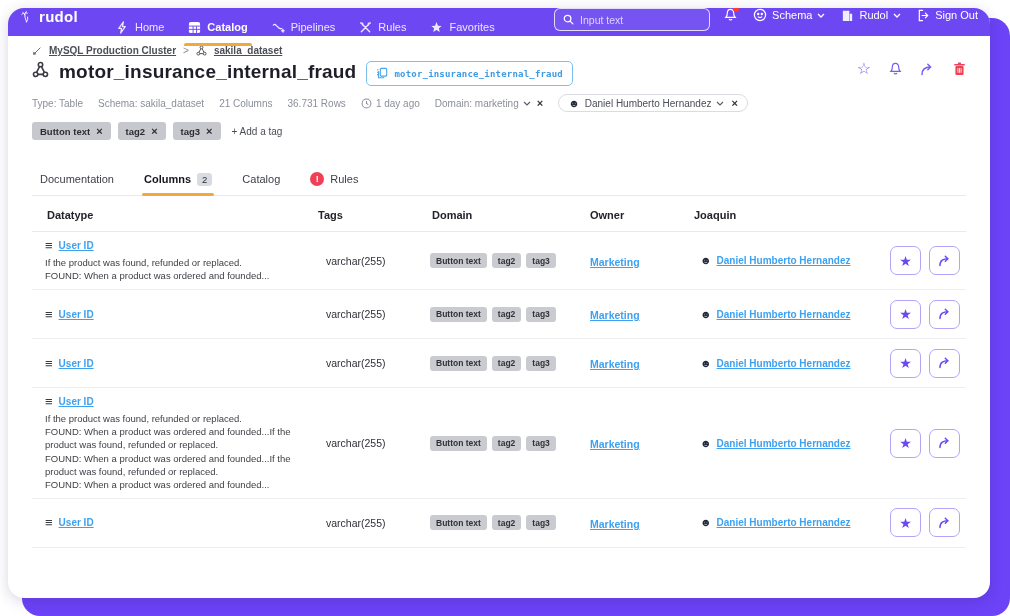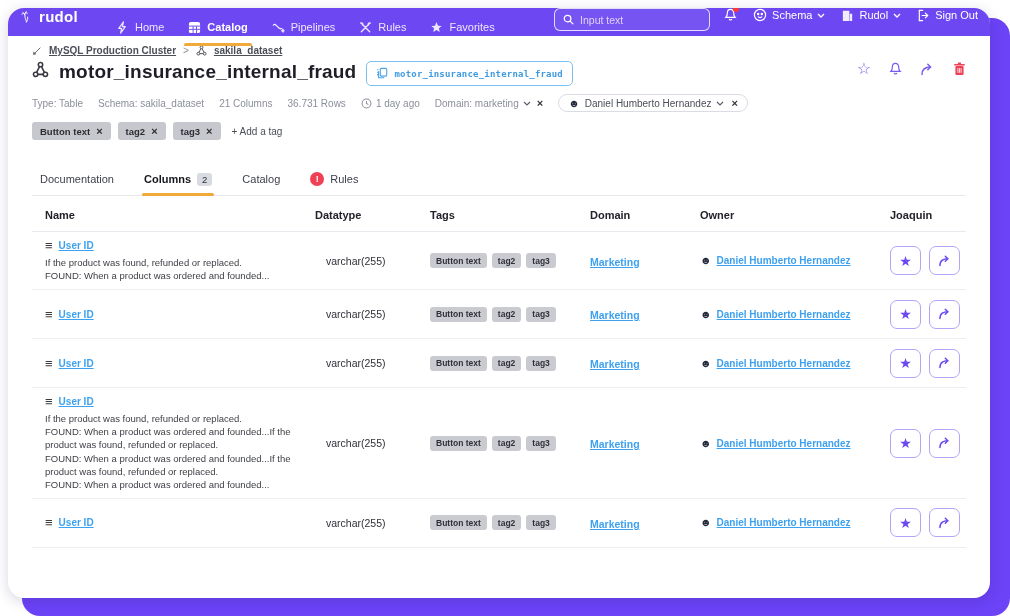--- a/index.html
+++ b/index.html
@@ -297,21 +297,20 @@
           <span>Catalog</span>
         </div>
       <div class="tab">
         <span class="tab-alert">!</span>
         <span>Rules</span>
       </div>
     </div>
 
     <div class="table">
       <div class="thead">
-        <div class="c-name">Name</div>
         <div class="c-dt">Datatype</div>
         <div class="c-tags">Tags</div>
         <div class="c-dom">Domain</div>
         <div class="c-own">Owner</div>
         <div class="c-act">Joaquin</div>
       </div>
       <div id="tbody">
   <div class="trow">
     <div class="c-name">
       <div class="name-line">

